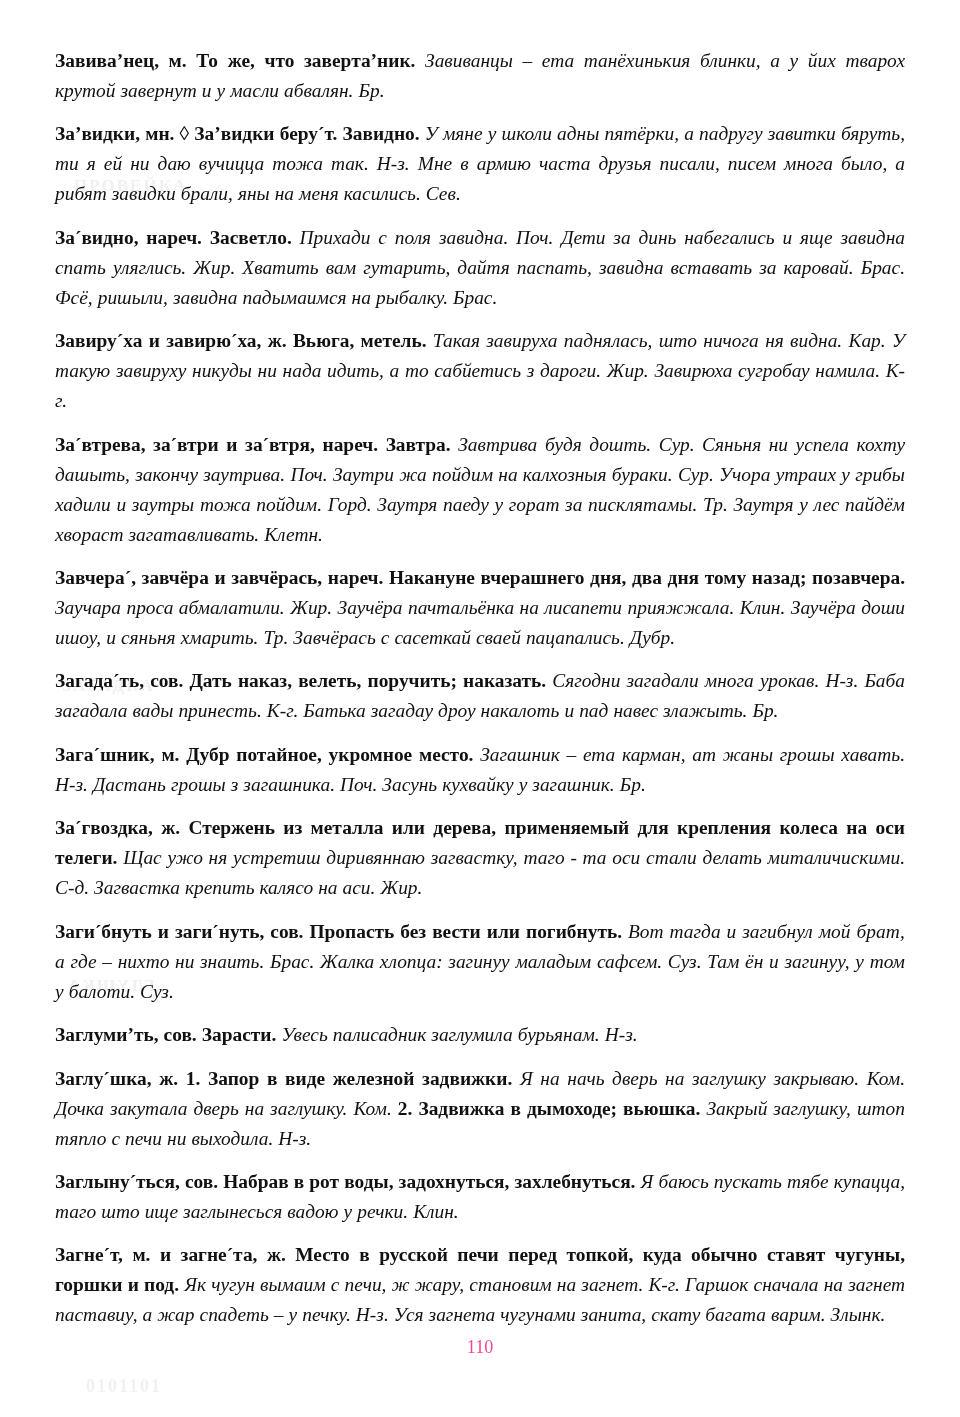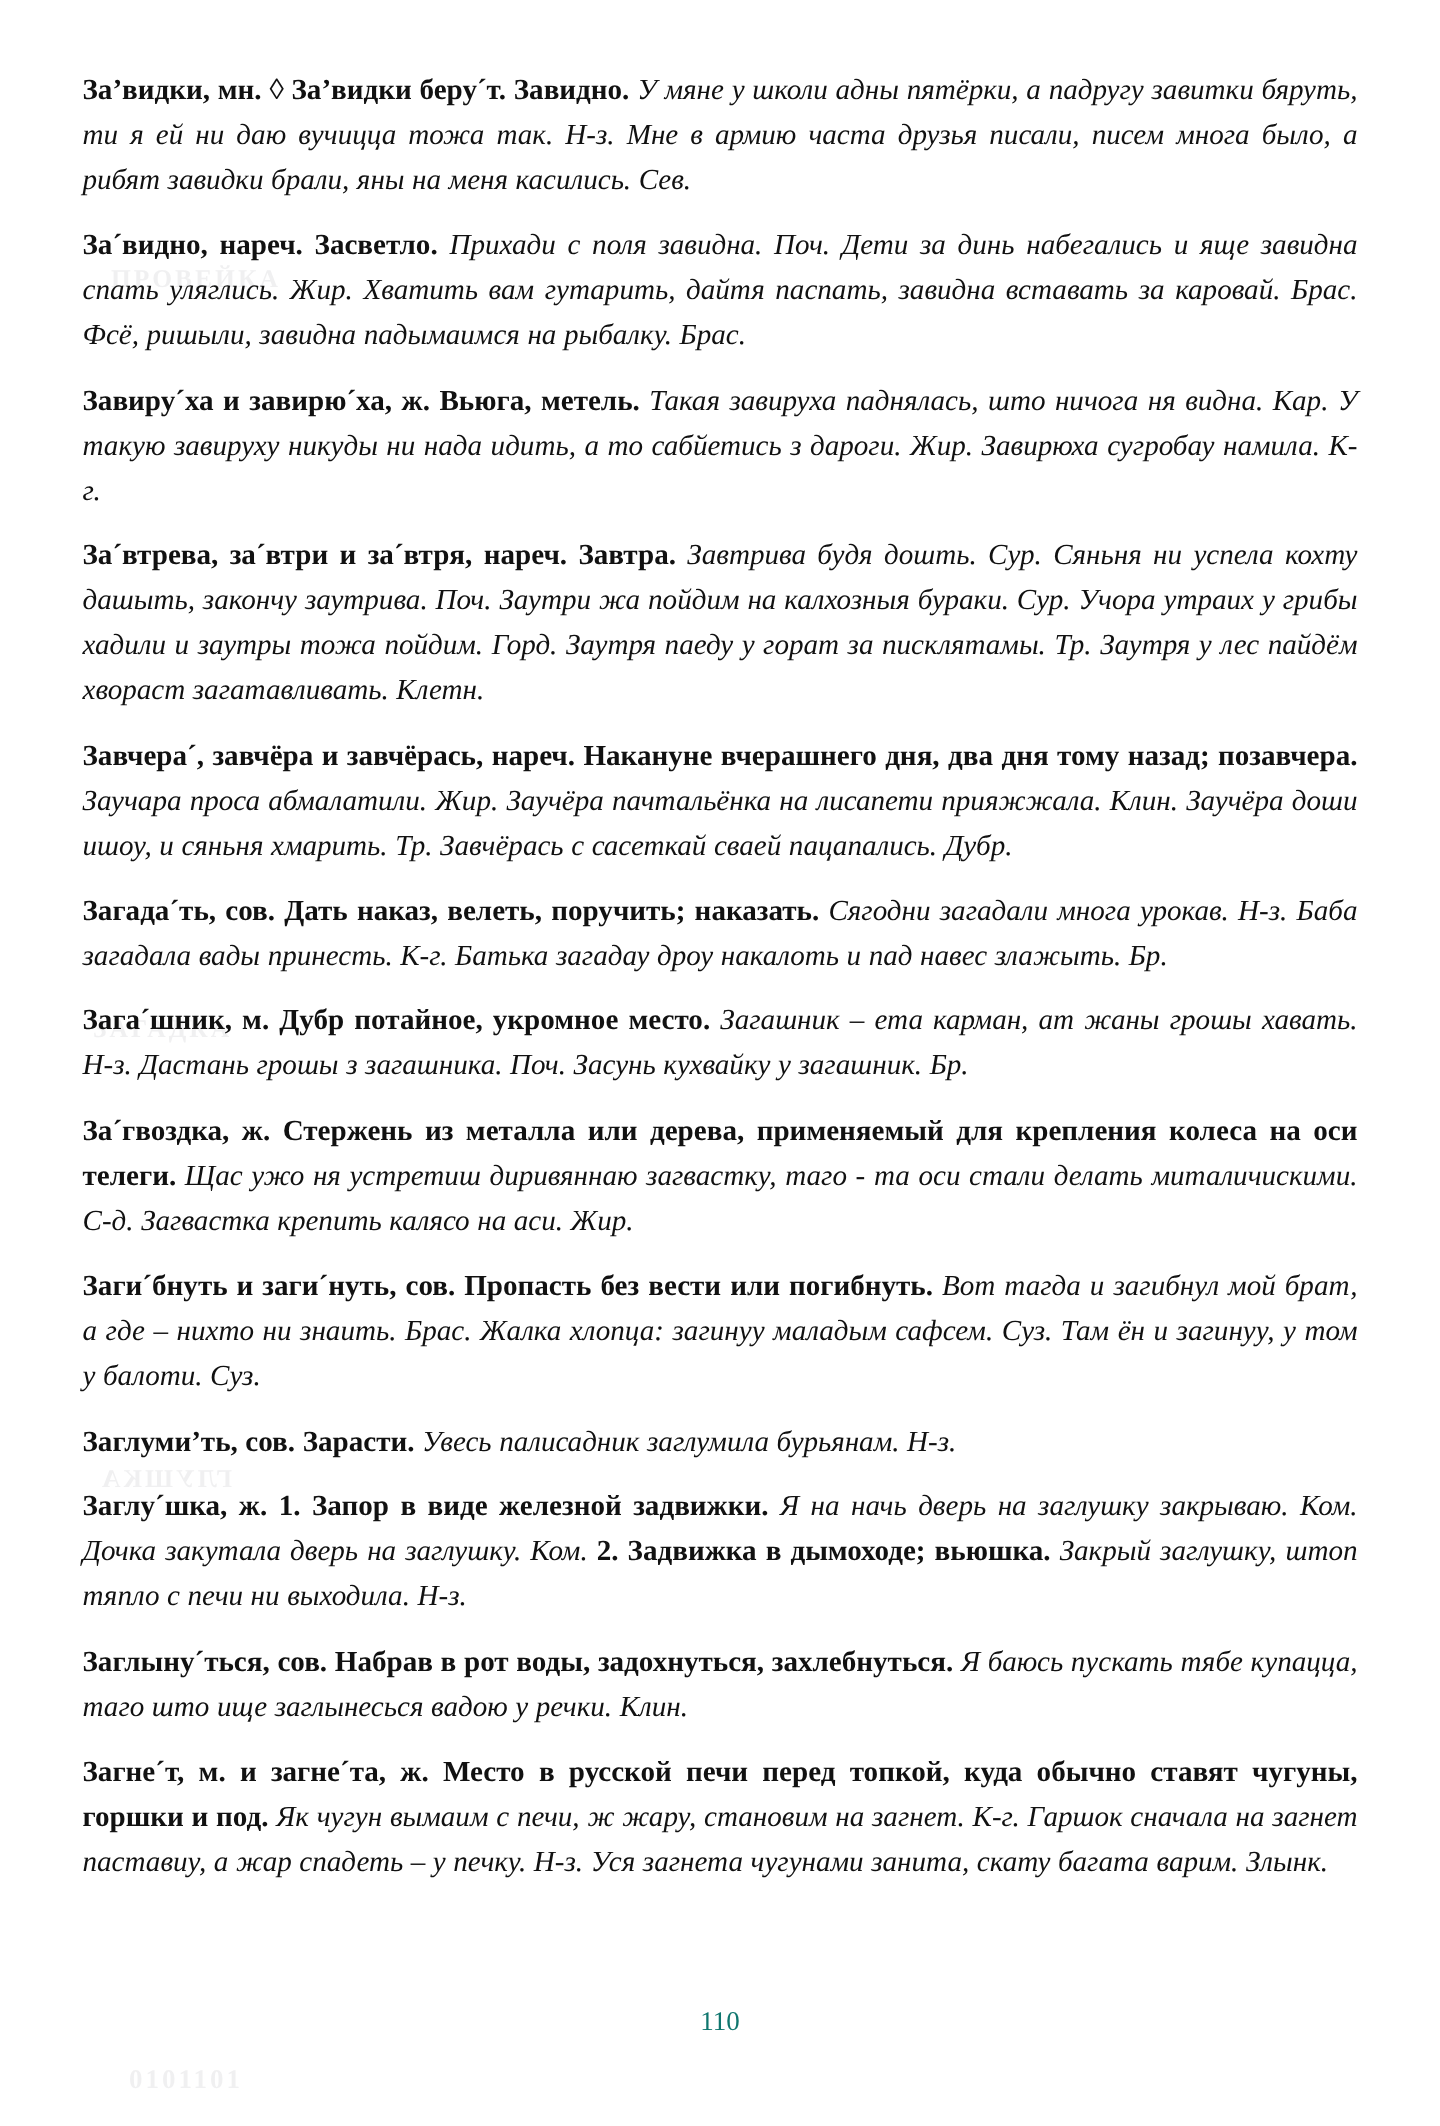--- a/index.html
+++ b/index.html
@@ -47,21 +47,21 @@
     font-style: italic;
     font-weight: normal;
   }
   .page-number {
     position: absolute;
     left: 0;
     top: 1337px;
     width: 960px;
     text-align: center;
     font-size: 18px;
-    color: #0f766e;
+    color: #ec4899;
     font-family: "Liberation Serif", "DejaVu Serif", serif;
   }
   
   .artifact {
     position: absolute;
     color: rgba(140, 140, 150, 0.13);
     font-weight: bold;
     font-size: 17px;
     letter-spacing: 2px;
     pointer-events: none;
@@ -78,20 +78,23 @@
 
 <div class="page">
 
   <div class="artifact a1">ПРОВЕЙКА</div>
   <div class="artifact a2">ЗАГАДКА</div>
   <div class="artifact a3">ГЛУШКА</div>
   <div class="artifact a4">0101101</div>
 
   <div class="page-body">
 
+    <p class="entry">
+      <span class="hw">Завива’нец, м. То же, что заверта’ник.</span><span class="ex"> Завиванцы – ета танёхинькия блинки, а у йих тварох крутой завернут и у масли абвалян. Бр.</span>
+    </p>
 
     <p class="entry">
       <span class="hw">За’видки, мн. ◊ За’видки беру´т. Завидно.</span><span class="ex"> У мяне у школи адны пятёрки, а падругу завитки бяруть, ти я ей ни даю вучицца тожа так. Н-з. Мне в армию часта друзья писали, писем многа было, а рибят завидки брали, яны на меня касились. Сев.</span>
     </p>
 
     <p class="entry">
       <span class="hw">За´видно, нареч. Засветло.</span><span class="ex"> Прихади с поля завидна. Поч. Дети за динь набегались и яще завидна спать уляглись. Жир. Хватить вам гутарить, дайтя паспать,  завидна вставать за каровай. Брас. Фсё, ришыли, завидна  падымаимся на рыбалку. Брас.</span>
     </p>
 
     <p class="entry">

